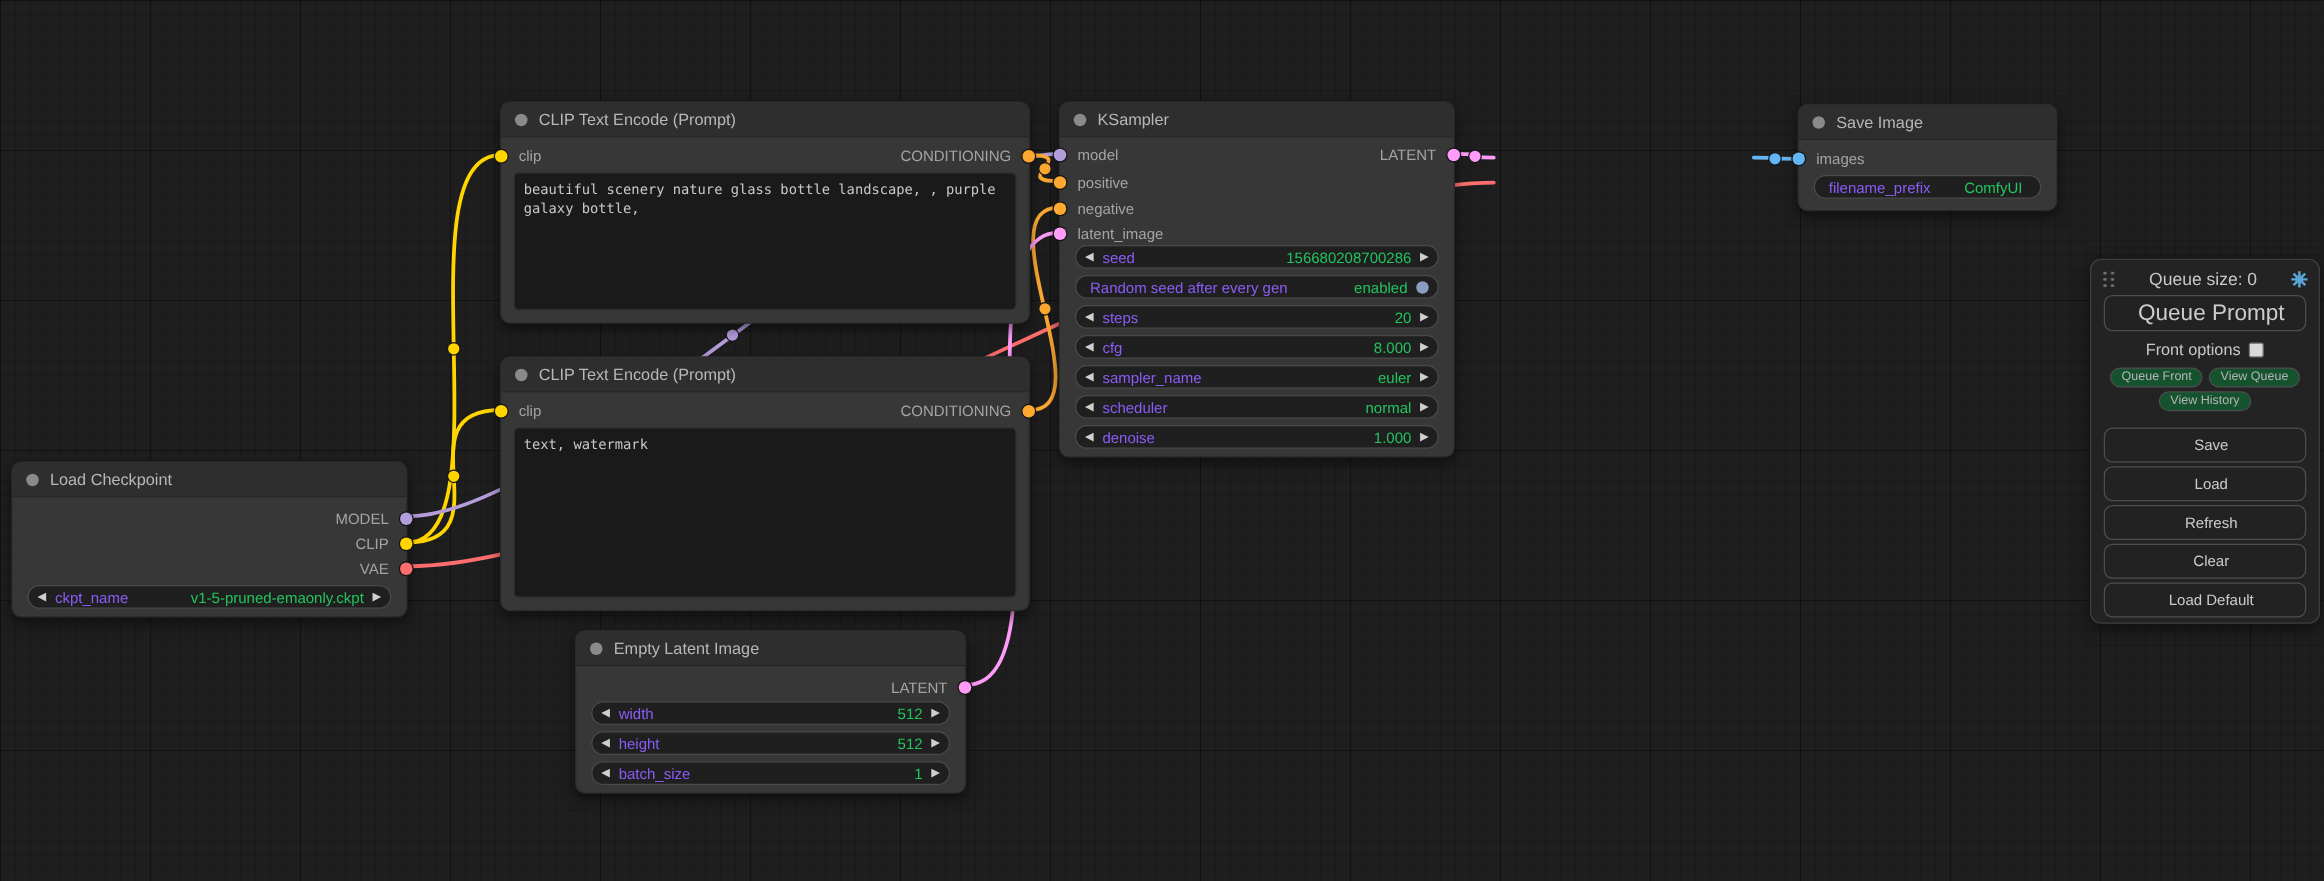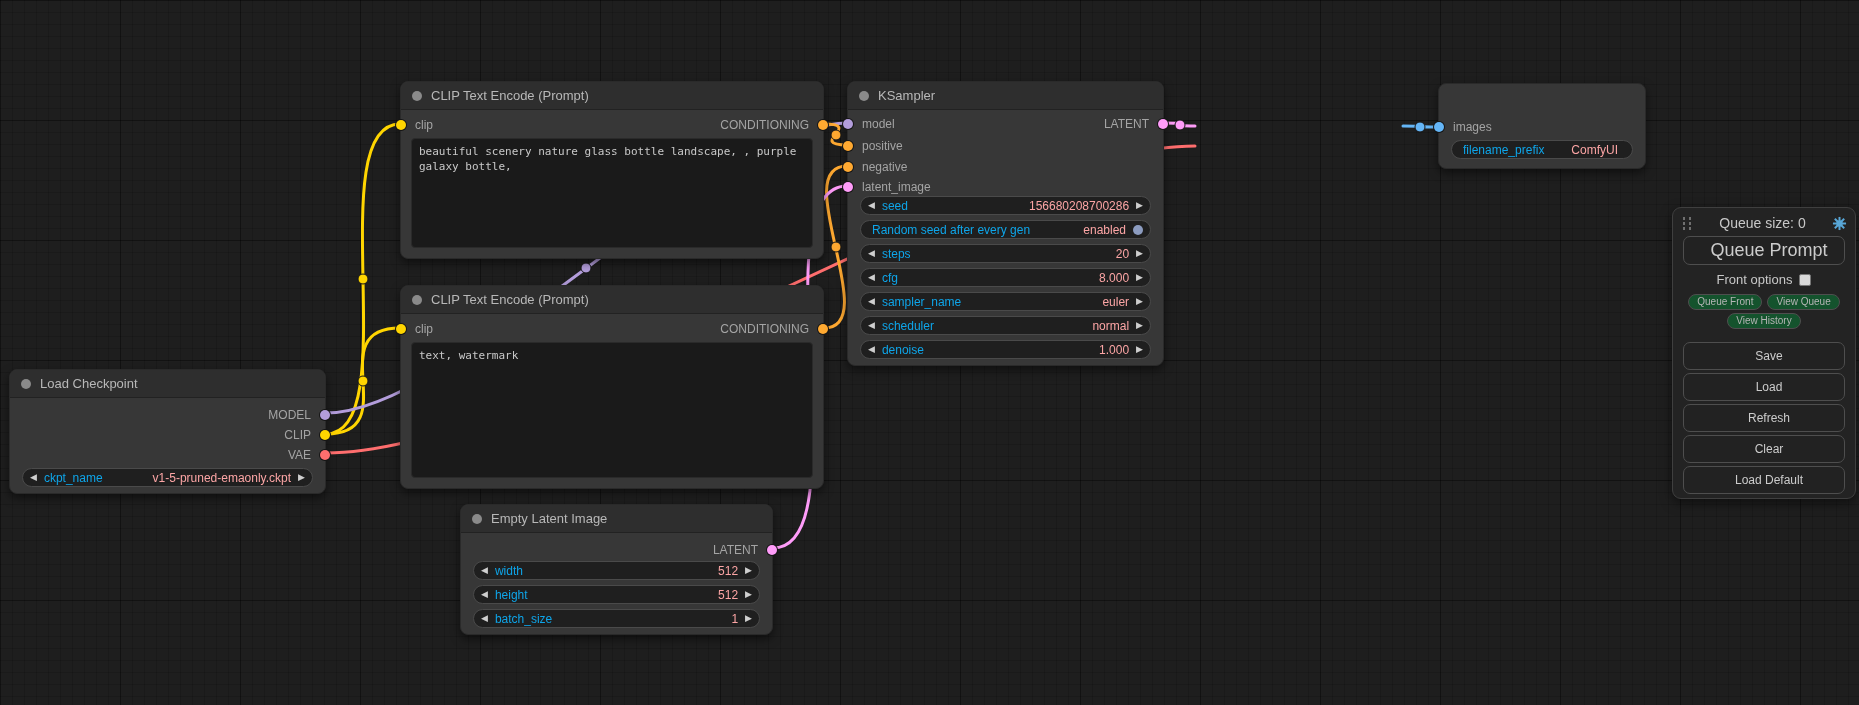--- a/index.html
+++ b/index.html
@@ -35,22 +35,22 @@
   .slot .lbl-out{position:absolute;right:14px;top:50%;transform:translateY(-50%);}
   .dot-model{background:var(--model)} .dot-clip{background:var(--clip)} .dot-vae{background:var(--vae)}
   .dot-cond{background:var(--conditioning)} .dot-latent{background:var(--latent)} .dot-image{background:var(--image)}
 
   .widget{
     position:absolute;left:12px;right:12px;height:19px;background:#1f1f1f;
     border:1px solid #4a4a4a;border-radius:10px;display:flex;align-items:center;
     padding:0 7px;font-size:12px;box-sizing:border-box;cursor:pointer;
   }
   .widget .arrow{color:#cfcfcf;font-size:9px;line-height:1;}
-  .widget .wname{color:#0ea5e9;margin-left:7px;white-space:nowrap;}
-  .widget .wval{margin-left:auto;color:#fca5a5;margin-right:7px;white-space:nowrap;}
+  .widget .wname{color:#8b5cf6;margin-left:7px;white-space:nowrap;}
+  .widget .wval{margin-left:auto;color:#22c55e;margin-right:7px;white-space:nowrap;}
   .widget.no-arrows .wname{margin-left:4px;}
   .toggle-dot{width:10px;height:10px;border-radius:50%;background:var(--toggle);flex:0 0 auto;}
 
   .prompt-box{
     position:absolute;left:10px;right:10px;top:56px;bottom:10px;
     background:#1a1a1a;color:#c9c9c9;border:1px solid #2a2a2a;border-radius:4px;
     font-family:"DejaVu Sans Mono",monospace;font-size:11px;line-height:1.4;
     padding:5px 7px;resize:none;box-sizing:border-box;overflow:hidden;
   }
 
@@ -253,20 +253,24 @@
     <div class="widget" style="top:258px;">
       <span class="arrow">◀</span>
       <span class="wname">denoise</span>
       <span class="wval">1.000</span>
       <span class="arrow">▶</span>
     </div>
   </div>
 
 
   <div class="node" style="left:1438px;top:83px;width:208px;height:86px;">
+    <div class="node-title">
+      <span class="title-dot"></span>
+      <span>Save Image</span>
+    </div>
     <div class="slot" style="top:34px;">
       <span class="dot in dot-image"></span>
       <span class="lbl-in">images</span>
     </div>
     <div class="widget no-arrows" style="top:56px;">
       <span class="wname">filename_prefix</span>
       <span class="wval">ComfyUI</span>
     </div>
   </div>
 

